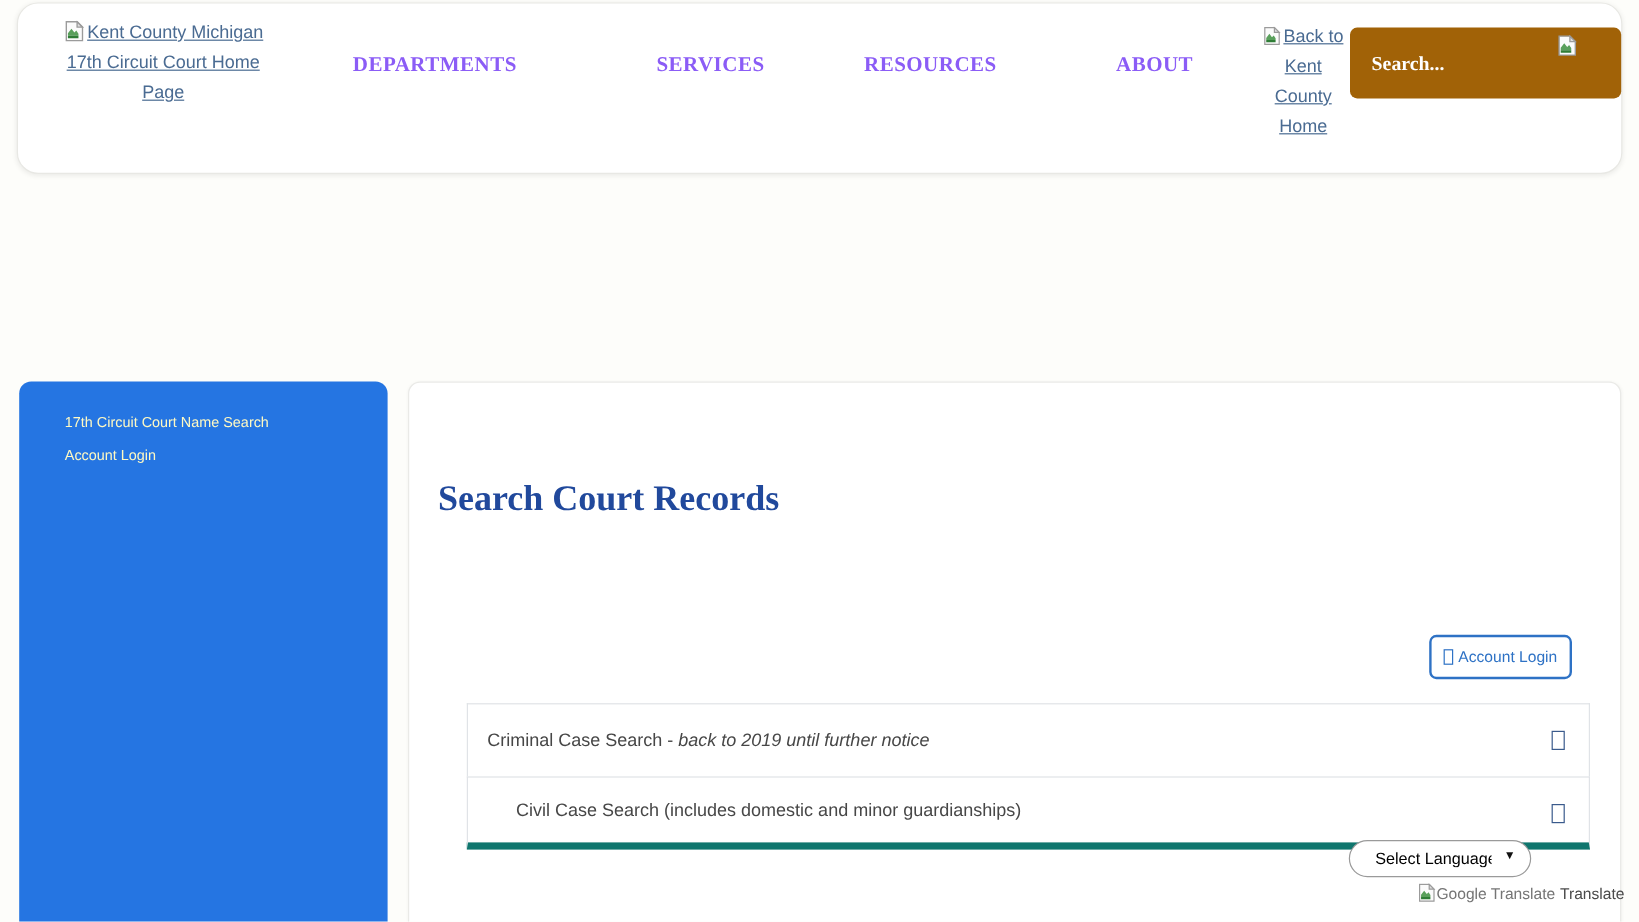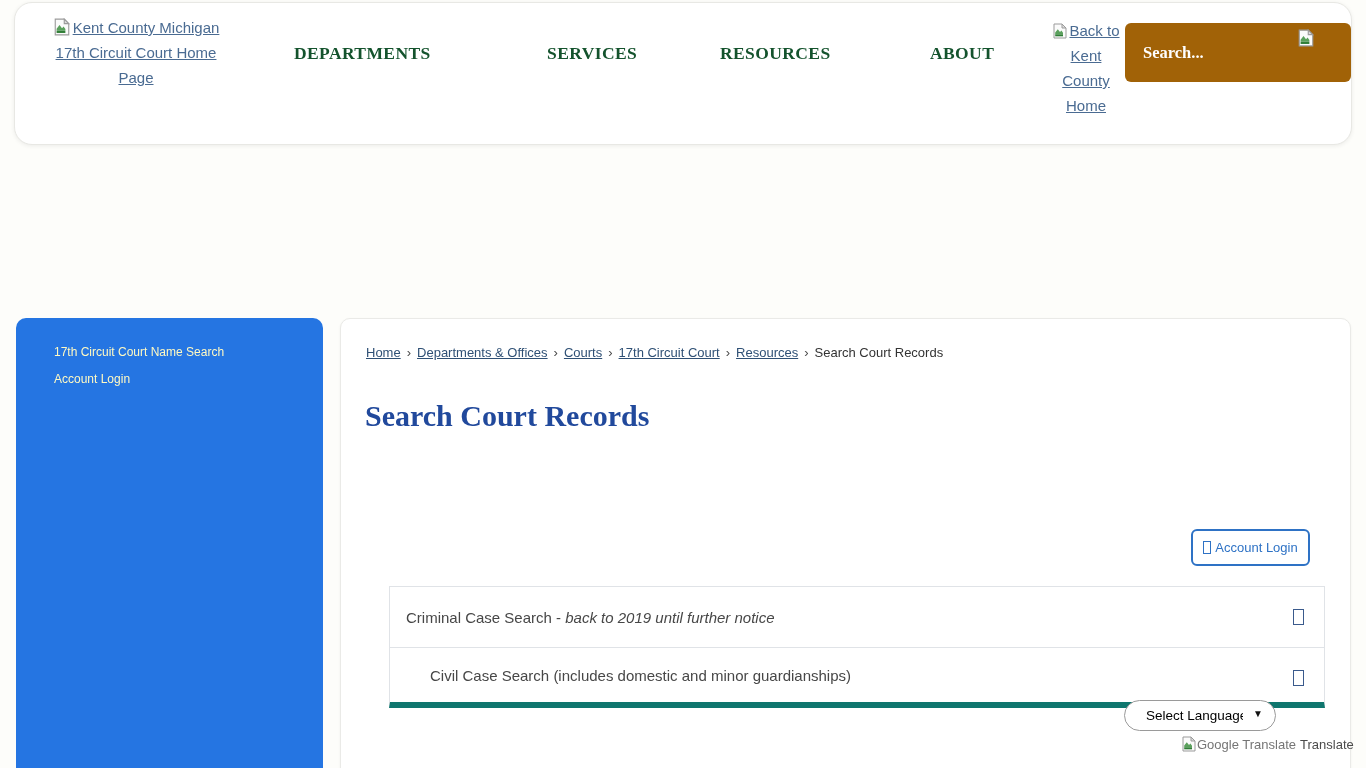--- a/index.html
+++ b/index.html
@@ -9,21 +9,21 @@
 
   
   .header-card { position:absolute; left:14px; top:2px; width:1338px; height:143px;
                  background:#ffffff; border:1px solid #e8e8e4; border-radius:18px;
                  box-shadow:0 1px 4px rgba(0,0,0,.07); }
   .logo-link { position:absolute; left:31px; top:12px; width:180px; text-align:center;
                font-size:15px; line-height:25px; color:#4a6b92; text-decoration:underline;
                cursor:pointer; }
   .logo-link svg { vertical-align:-3px; margin-right:2px; }
   .nav-item { position:absolute; top:40px; font-family:"Liberation Serif", serif;
-              font-weight:700; font-size:17.5px; letter-spacing:.4px; color:#14532d;
+              font-weight:700; font-size:17.5px; letter-spacing:.4px; color:#8b5cf6;
               cursor:pointer; white-space:nowrap; }
   .nav-departments { left:279px; } .nav-services { left:532px; }
   .nav-resources { left:705px; } .nav-about { left:915px; }
   .back-link { position:absolute; left:1032px; top:15px; width:78px; text-align:center;
                font-size:15px; line-height:25px; color:#4a6b92; text-decoration:underline;
                cursor:pointer; }
   .back-link svg { vertical-align:-3px; margin-right:1px; }
   .search-box { position:absolute; left:1110px; top:20px; width:226px; height:59px;
                 background:#a16207; border-radius:6px; }
   .search-box input { position:absolute; left:18px; top:0; width:150px; height:59px;
@@ -117,23 +117,20 @@
       </span>
     </div>
   </header>
 
   <aside class="sidebar">
     <a class="sidebar-item">17th Circuit Court Name Search Account Login</a>
   </aside>
 
   <main class="main-card">
 
-    <nav class="breadcrumb">
-      <a>Home</a><span class="sep">›</span><a>Departments &amp; Offices</a><span class="sep">›</span><a>Courts</a><span class="sep">›</span><a>17th Circuit Court</a><span class="sep">›</span><a>Resources</a><span class="sep">›</span><span class="current">Search Court Records</span>
-    </nav>
 
     <h1 class="page-title">Search Court Records</h1>
 
     <button class="account-login">
       <span class="tofu"></span>
       <span>Account Login</span>
     </button>
 
     <div class="accordion">
       <div class="acc-item">

